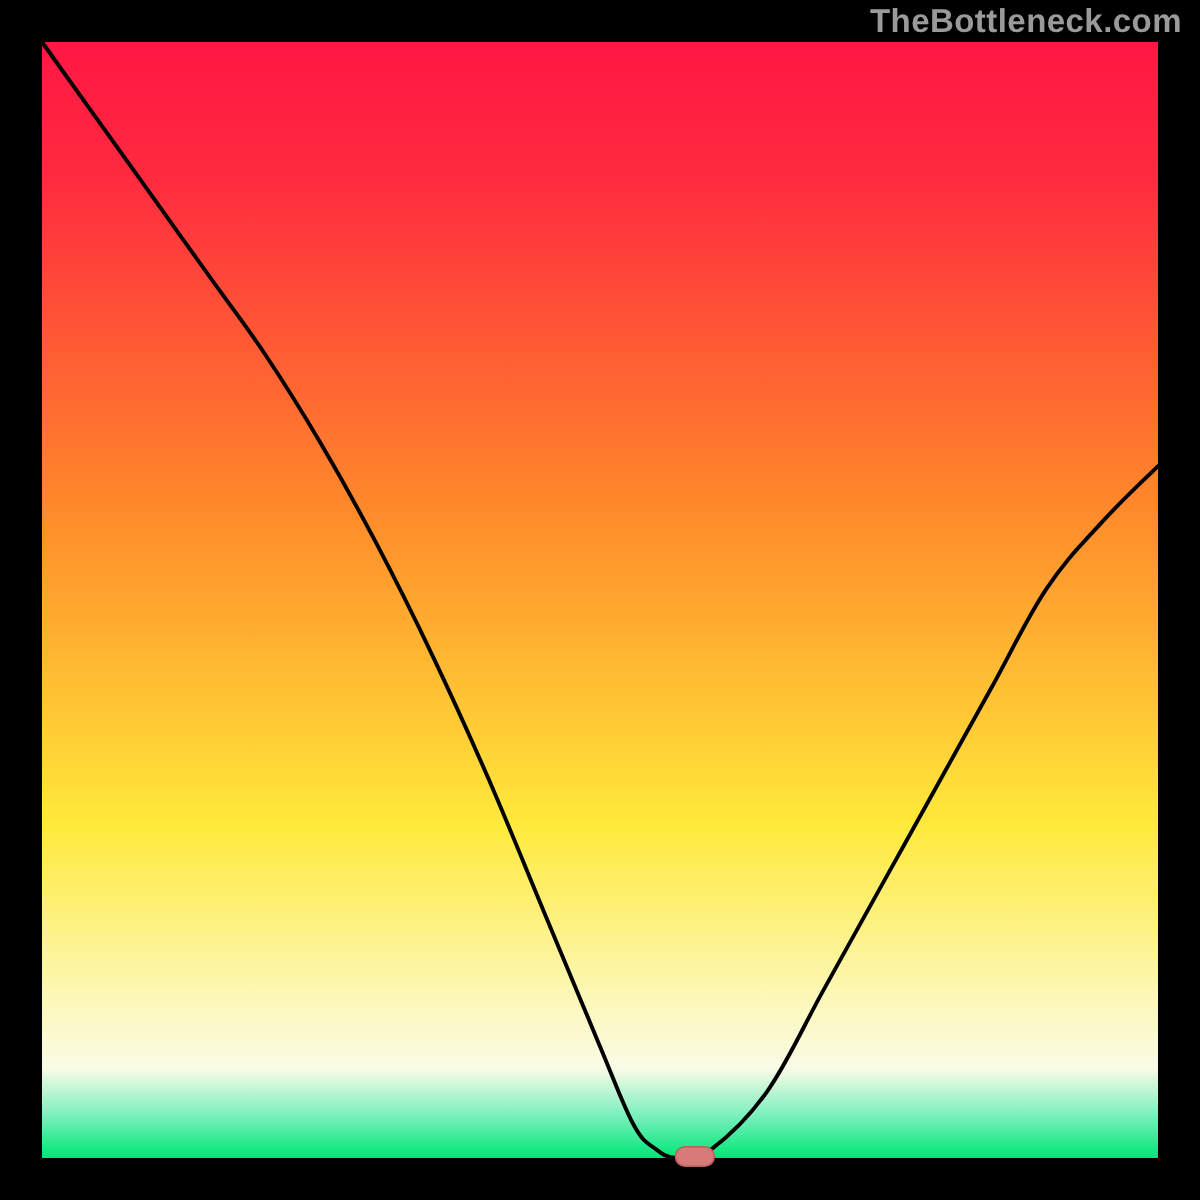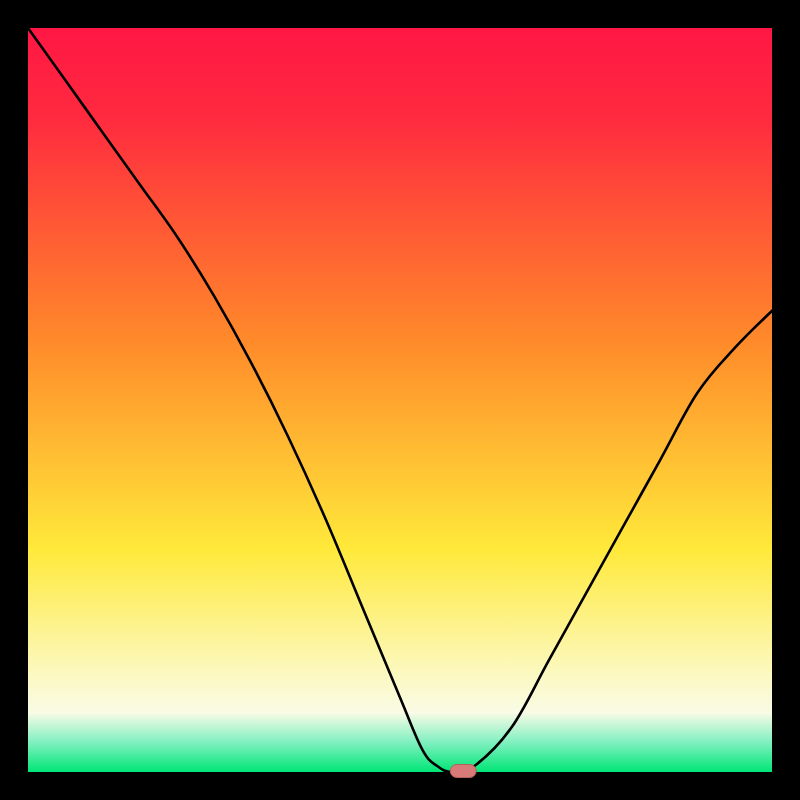--- a/index.html
+++ b/index.html
@@ -29,20 +29,21 @@
     letter-spacing: 0.3px;
   }
   svg {
     display: block;
   }
 </style>
 </head>
 <body>
 <div class="frame">
 
+<div class="watermark">TheBottleneck.com</div>
 
 <svg id="chart-svg" width="800" height="800" viewBox="0 0 800 800">
   <defs>
     <linearGradient id="bg-grad" x1="0" y1="0" x2="0" y2="1">
       <stop id="g0" offset="0%" stop-color="#ff1744"></stop>
       <stop id="g1" offset="12%" stop-color="#ff2a3f"></stop>
       <stop id="g2" offset="42%" stop-color="#ff8a2a"></stop>
       <stop id="g3" offset="70%" stop-color="#ffe93a"></stop>
       <stop id="g4" offset="86%" stop-color="#fcf8ba"></stop>
       <stop id="g5" offset="92%" stop-color="#f9fbe6"></stop>

